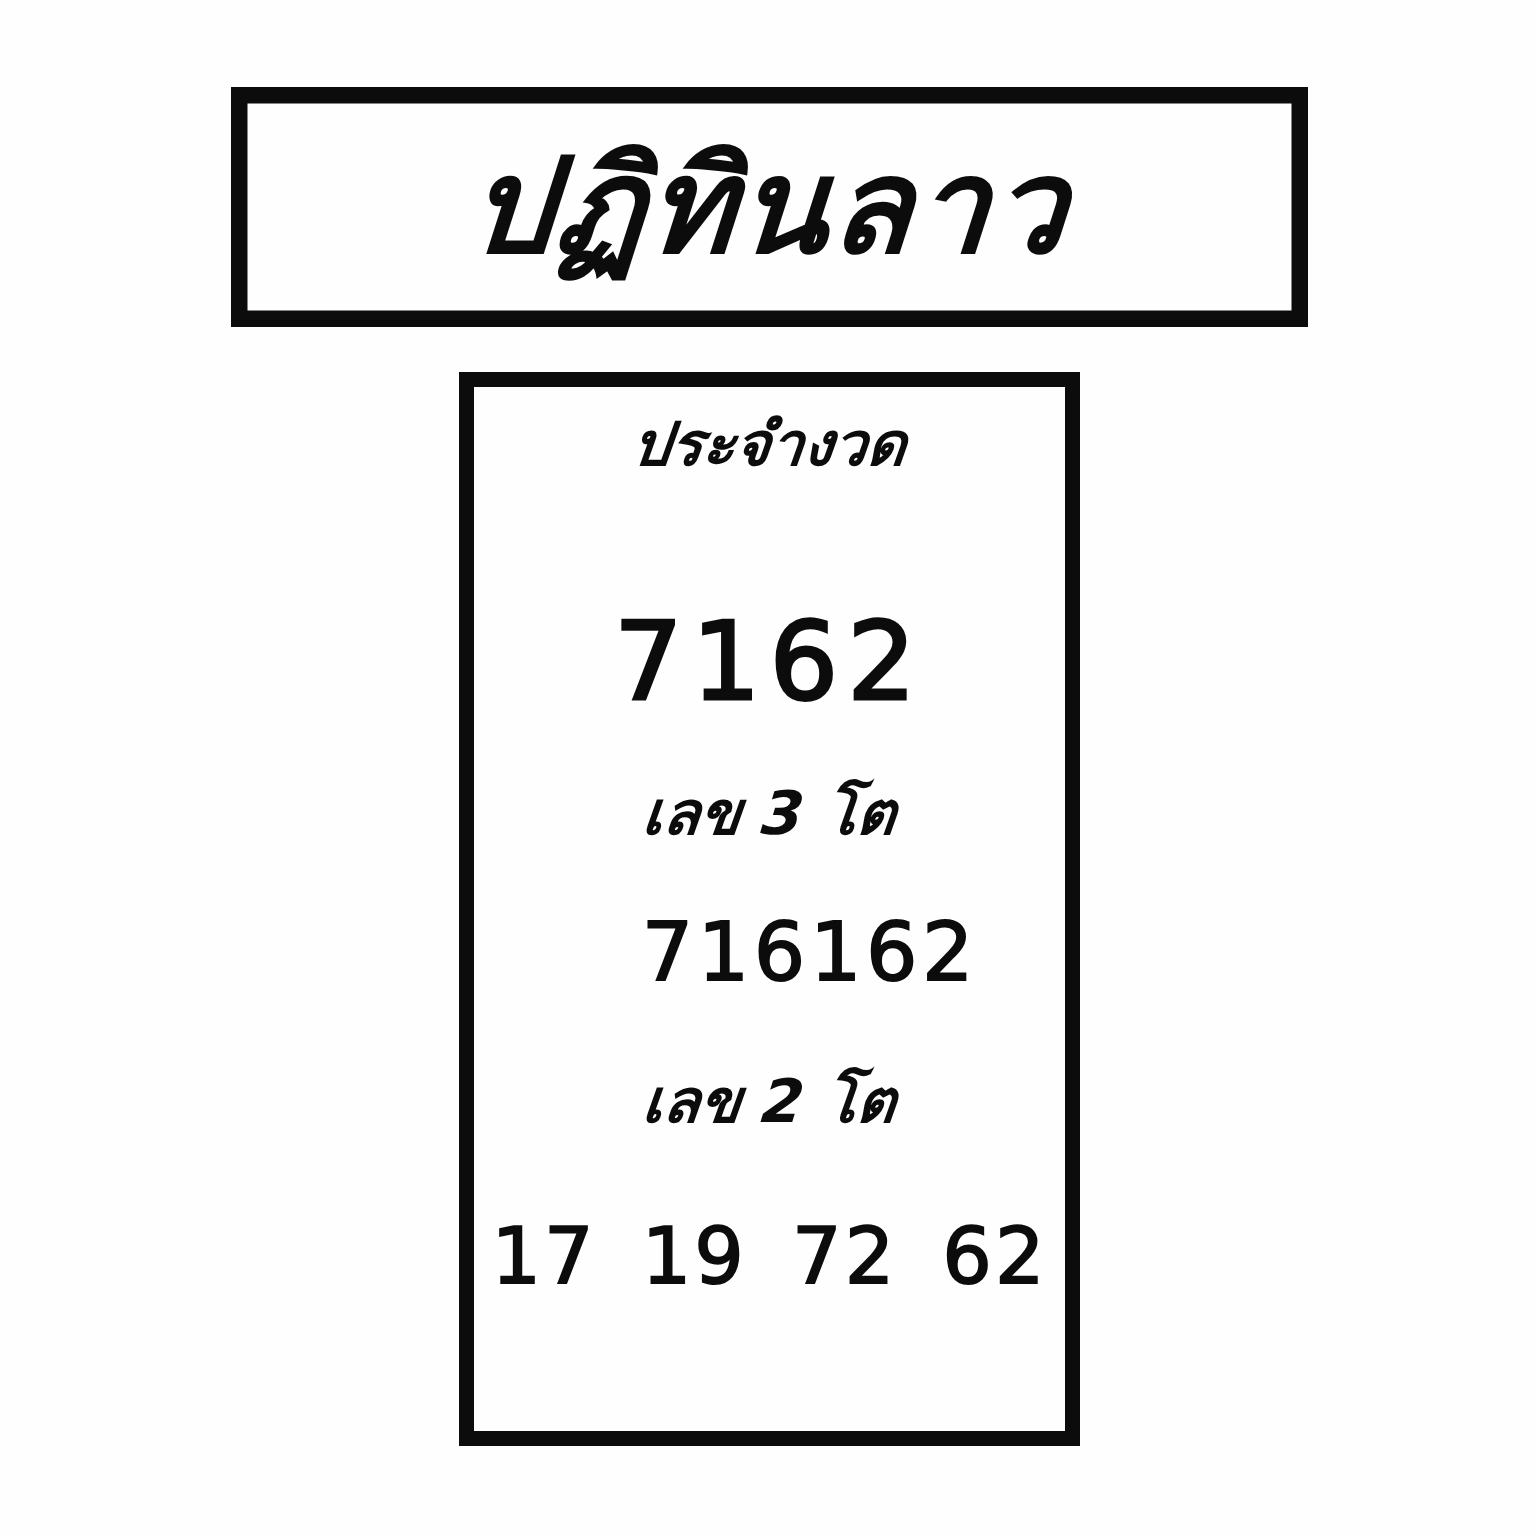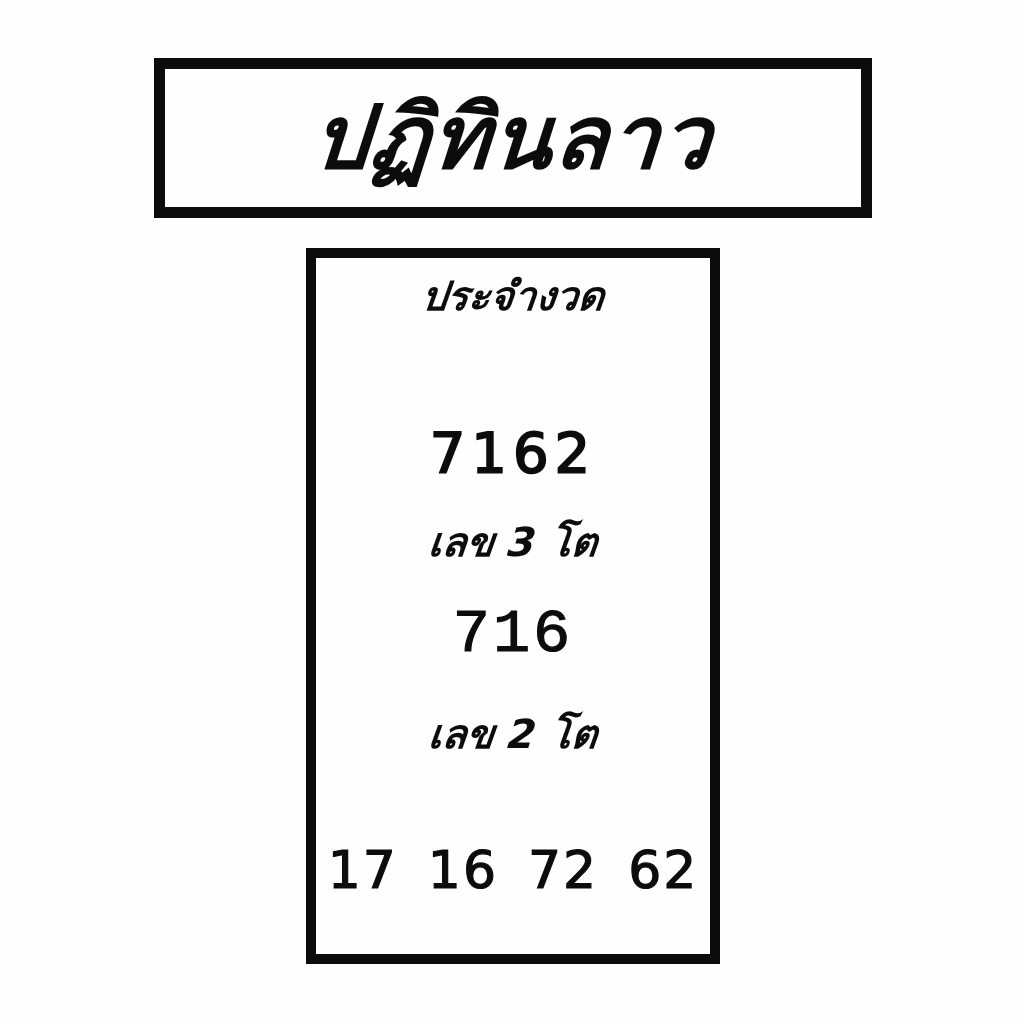--- a/index.html
+++ b/index.html
@@ -70,58 +70,56 @@
   .card-header {
     top: 12px;
     height: 52px;
     font-size: 40px;
     font-weight: bold;
     font-style: italic;
     transform: skewX(-6deg);
   }
 
   .main-number {
-    top: 151px;
+    top: 140px;
     height: 86px;
-    font-size: 56px;
+    font-size: 72px;
     letter-spacing: 6px;
     text-align: right;
     -webkit-text-stroke: 2px #0c0c0c;
   }
 
   .set-label {
     font-size: 40px;
     font-weight: bold;
     font-style: italic;
     transform: skewX(-6deg);
     height: 56px;
   }
   .label-three { top: 256px; }
   .label-two   { top: 448px; }
 
   .three-digit-row {
     top: 346px;
     height: 62px;
-    font-size: 62px;
+    font-size: 54px;
     letter-spacing: 3px;
     -webkit-text-stroke: 1.2px #0c0c0c;
-    justify-content: center;
+    justify-content: flex-end;
     padding: 0 58px;
     box-sizing: border-box;
-    font-family: Liberation Mono, monospace;
   }
 
   .two-digit-row {
     top: 550px;
     height: 60px;
     font-size: 52px;
     letter-spacing: 2px;
     -webkit-text-stroke: 1.2px #0c0c0c;
     gap: 30px;
-    margin-top: 32px;
   }
 
   .num {
     display: inline-block;
     line-height: 1;
   }
 </style>
 </head>
 <body>
 
@@ -135,27 +133,28 @@
     <div class="card-inner">
 
       <div class="row card-header">ประจำงวด</div>
 
       <div class="row main-number">7162</div>
 
       <div class="row set-label label-three">เลข 3 โต</div>
 
       <div class="row three-digit-row">
         <span class="num">716</span>
+        <span class="num">162</span>
       </div>
 
       <div class="row set-label label-two">เลข 2 โต</div>
 
       <div class="row two-digit-row">
         <span class="num">17</span>
-        <span class="num">16</span>
+        <span class="num">19</span>
         <span class="num">72</span>
         <span class="num">62</span>
       </div>
 
     </div>
   </div>
 
 </div>
 
 </body></html>

